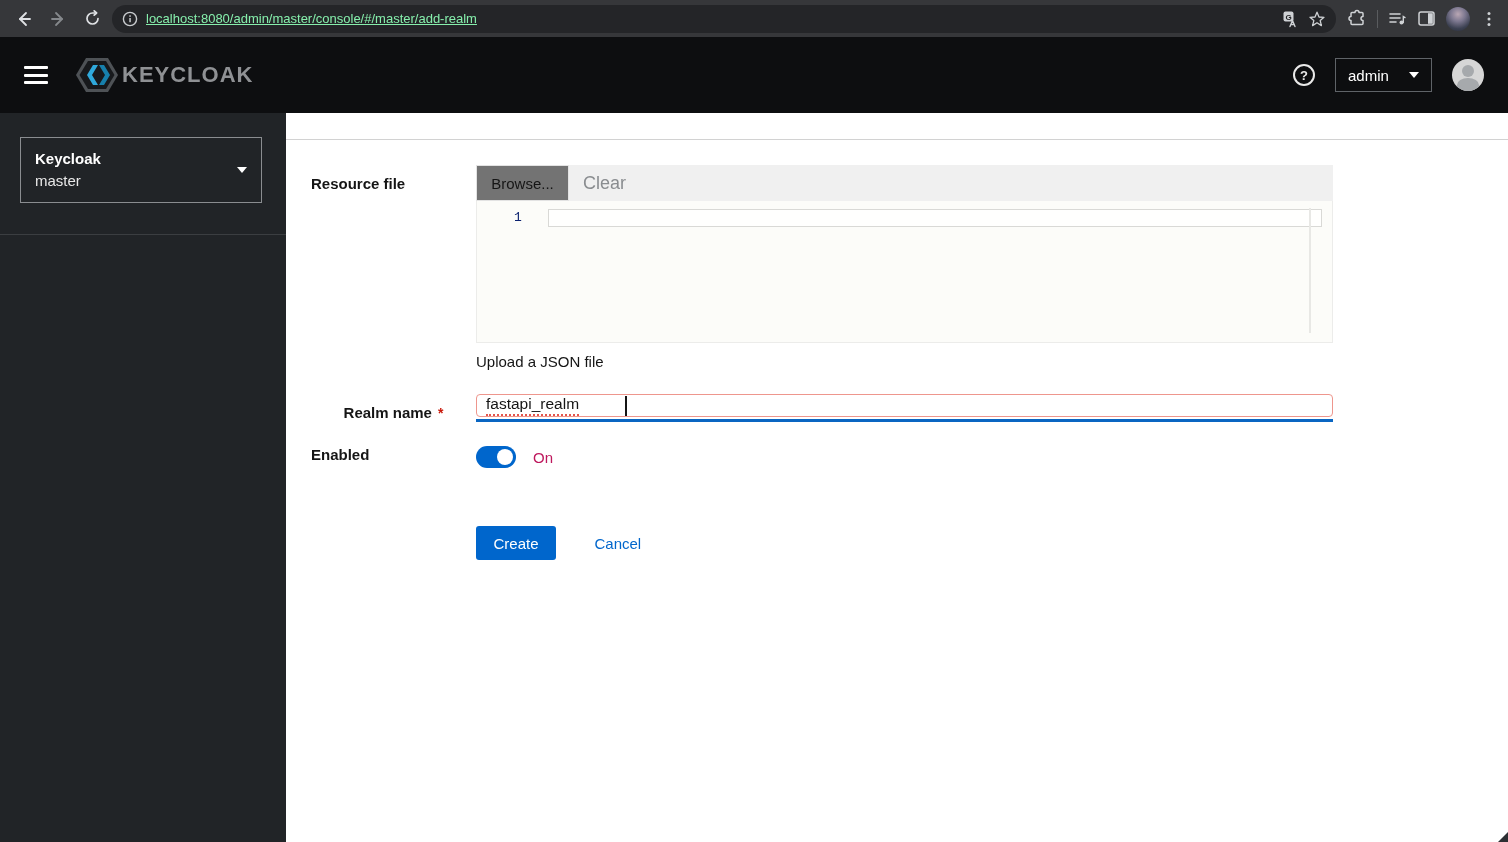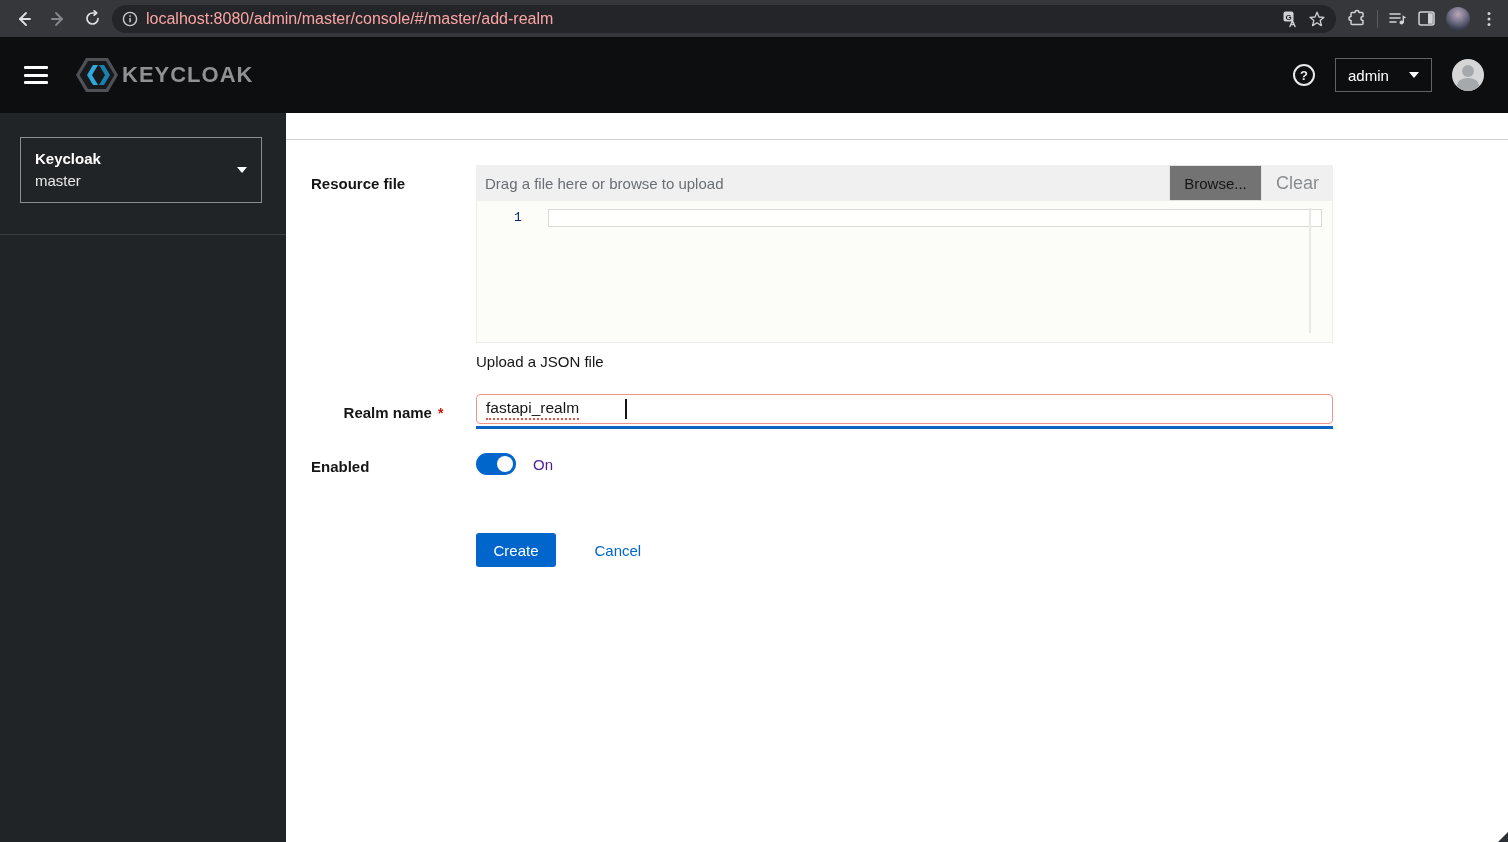--- a/index.html
+++ b/index.html
@@ -3,21 +3,21 @@
 <meta charset="utf-8">
 <style>
   * { margin:0; padding:0; box-sizing:border-box; }
   html,body { width:1508px; height:842px; overflow:hidden; background:#fff;
     font-family:"Liberation Sans","DejaVu Sans",sans-serif; }
 
   
   .chrome { height:37px; background:#36373a; display:flex; align-items:center; padding:0 10px; gap:6px; }
   .chrome .navbtn { width:28px; height:28px; display:flex; align-items:center; justify-content:center; border-radius:50%; flex:0 0 auto; }
   .omnibox { flex:1 1 auto; height:28px; background:#242528; border-radius:14px; display:flex; align-items:center; padding:0 10px; gap:8px; min-width:0; }
-  .omnibox .url { color:#fca5a5; font-size:16px; flex:1 1 auto; white-space:nowrap; overflow:hidden; }
+  .omnibox .url { color:#86efac; font-size:13px; flex:1 1 auto; white-space:nowrap; overflow:hidden;text-decoration:underline; }
   .chrome-right { display:flex; align-items:center; gap:10px; flex:0 0 auto; padding-left:6px; }
   .chrome-divider { width:1px; height:18px; background:#5a5c5f; }
   .avatar-photo { width:24px; height:24px; border-radius:50%;
     background:radial-gradient(circle at 50% 30%, #b9a7b4 0%, #7d7890 35%, #3c4152 70%, #262b38 100%); }
 
   
   .masthead { height:76px; background:#0d0e10; display:flex; align-items:center; padding:0 24px; }
   .hamburger { width:24px; height:18px; display:flex; flex-direction:column; justify-content:space-between; cursor:pointer; margin-right:26px; }
   .hamburger span { display:block; height:3px; background:#fff; border-radius:1px; }
   .brand { display:flex; align-items:center; gap:2px; }
@@ -62,30 +62,30 @@
     display:flex; align-items:center; justify-content:center; }
 
   .code-editor { height:142px; background:#fcfcf9; border:1px solid #ececea; border-top:none; position:relative;
     font-family:"Liberation Mono","DejaVu Sans Mono",monospace; }
   .line-number { position:absolute; top:9px; left:37px; font-size:13px; color:#0b216f; }
   .editor-line-box { position:absolute; top:8px; left:71px; right:10px; height:18px; background:#fffffe; border:1px solid #d9d9d6; }
   .editor-scrollbar { position:absolute; top:7px; bottom:9px; right:21px; width:2px; background:#e8e8e5; }
   .upload-helper { margin-top:10px; font-size:15px; color:#151515; }
 
   .row-realm { margin-top:24px; }
-  .realm-input { height:30px; border:1px solid #ee968d; border-radius:4px; background:#fff;
+  .realm-input { height:23px; border:1px solid #ee968d; border-radius:4px; background:#fff;
     display:flex; align-items:center; padding-left:9px; font-size:15.5px; color:#151515; position:relative; cursor:text;gap:45px; }
   .realm-input .val { border-bottom:2px dotted #e3564d; padding-bottom:1px; }
   .text-cursor { display:inline-block; width:1.5px; height:20px; background:#151515; vertical-align:middle; margin-left:1px; }
   .focus-underline { height:3px; background:#0a66c2; margin-top:2px; }
 
-  .row-enabled { margin-top:24px; align-items:flex-end; }
+  .row-enabled { margin-top:24px; align-items:flex-start; }
   .toggle { width:40px; height:22px; border-radius:11px; background:#0066cc; position:relative; cursor:pointer; flex:0 0 auto; }
   .toggle .knob { position:absolute; top:3px; right:3px; width:16px; height:16px; border-radius:50%; background:#fff; }
-  .toggle-state { margin-left:17px; font-size:15px; color:#4c1d95; }
+  .toggle-state { margin-left:17px; font-size:15px; color:#be185d; }
 
   .row-actions { margin-top:58px; }
   .btn-create { background:#0066cc; color:#fff; border:none; border-radius:3px; width:80px; height:34px;
     font-size:15px; cursor:pointer; font-family:inherit; }
   .link-cancel { margin-left:34px; color:#0066cc; font-size:15px; text-decoration:none; display:inline-flex; align-items:center; height:34px; cursor:pointer; }
 
   .resize-grip { position:fixed; right:0; bottom:0; width:0; height:0;
     border-left:10px solid transparent; border-bottom:10px solid #2c2f33; }
 
   svg { display:block; }
@@ -207,23 +207,20 @@
 
   <div class="main">
     <div class="section-divider"></div>
 
     <div class="form">
 
       <div class="form-row">
         <div class="form-label" style="padding-top:10px;">Resource file</div>
         <div class="form-control-col">
           <div class="upload-bar">
-            <div class="upload-placeholder">
-              <span>Drag a file here or browse to upload</span>
-            </div>
             <button class="btn-browse">Browse...</button>
             <button class="btn-clear">Clear</button>
           </div>
           <div class="code-editor">
             <span class="line-number">1</span>
             <div class="editor-line-box"></div>
             <div class="editor-scrollbar"></div>
           </div>
           <div class="upload-helper">Upload a JSON file</div>
         </div>

